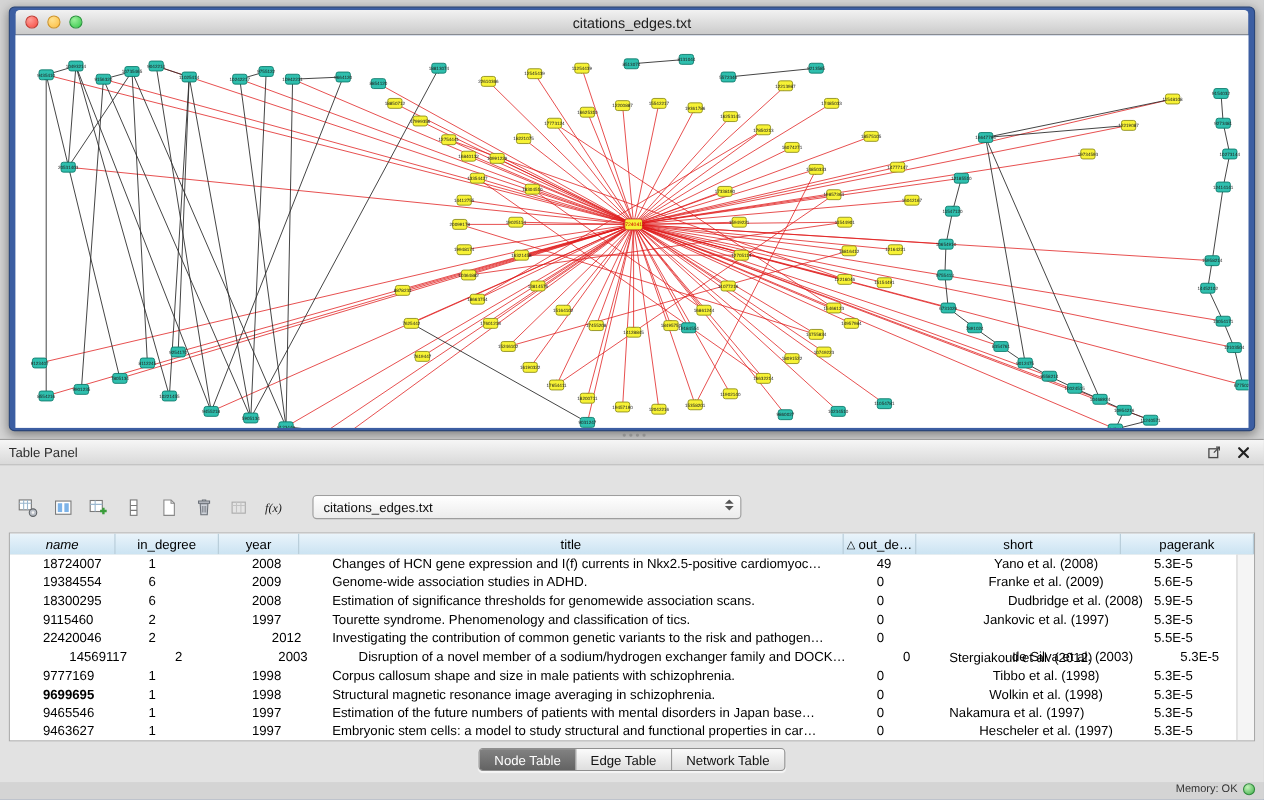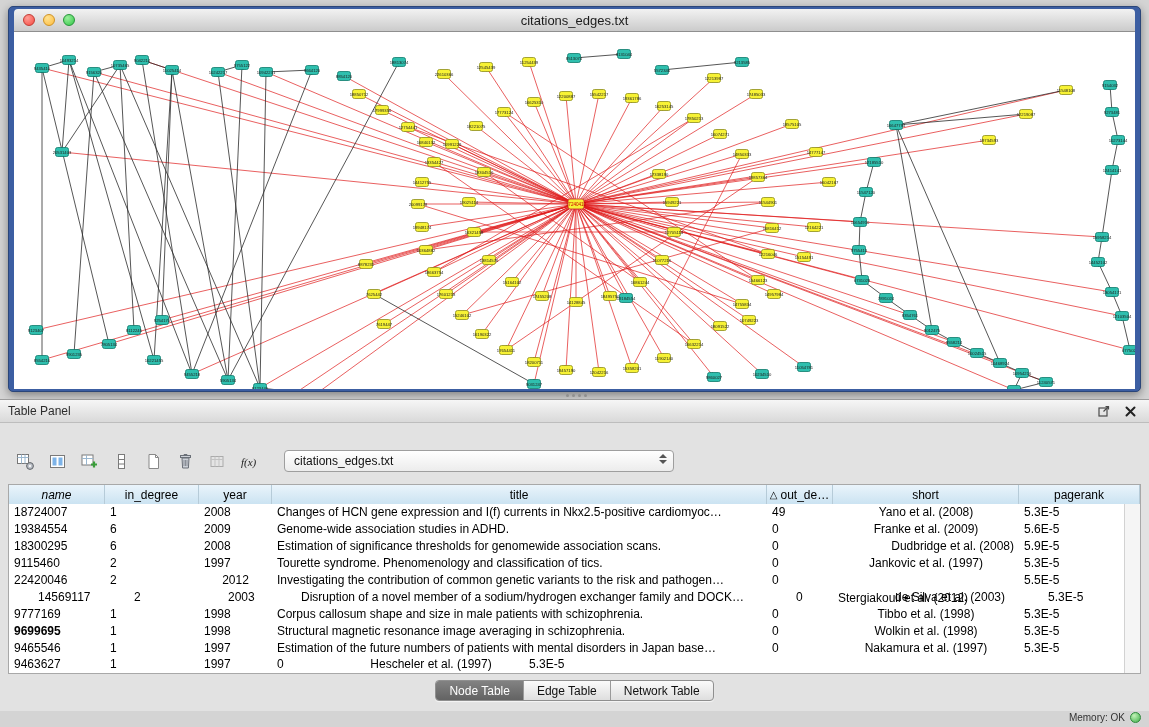--- a/index.html
+++ b/index.html
@@ -43,21 +43,21 @@
   .combo-arrows .up{border-bottom:4px solid #555;}
   .combo-arrows .dn{border-top:4px solid #555;}
 
   .table-wrap{position:absolute;top:84px;left:8px;width:1133px;height:190px;background:#fff;
     border:1px solid #a8a8a8;box-sizing:border-box;overflow:hidden;}
   .thead{height:19px;display:flex;background:linear-gradient(#eaf4fb,#cbe3f2);border-bottom:1px solid #9fb9c9;}
   .th{font-size:12px;color:#000;display:flex;align-items:center;justify-content:center;
     border-right:1px solid #b6cbd8;box-sizing:border-box;white-space:nowrap;overflow:hidden;}
   .th .sort{margin-right:3px;font-size:10px;}
   .tbody{position:absolute;top:19px;left:0;right:15px;bottom:0;overflow:hidden;background:#fff;}
-  .tr{display:flex;height:16.9px;align-items:center;}
+  .tr{display:flex;height:16.9px;align-items:center;padding-left:25px;}
   .td{font-size:12px;color:#000;padding:0 5px;white-space:nowrap;overflow:hidden;text-overflow:ellipsis;box-sizing:border-box;}
   .vscroll{position:absolute;top:19px;right:0;bottom:0;width:15px;background:#f5f5f5;border-left:1px solid #d2d2d2;}
 
   .tabs{position:absolute;top:280px;left:0;width:100%;display:flex;justify-content:center;}
   .tabs-group{display:flex;border:1px solid #8f8f8f;border-radius:4px;overflow:hidden;
     background:linear-gradient(#fbfbfb,#dedede);box-shadow:0 1px 1px rgba(255,255,255,.7);}
   .tab{font-size:12px;color:#111;padding:2px 13px;border-right:1px solid #9a9a9a;display:flex;align-items:center;height:15px;}
   .tab:last-child{border-right:none;}
   .tab.selected{background:linear-gradient(#828282,#636363);color:#fff;}
 
@@ -707,27 +707,28 @@
             <div class="td" style="width: 66px; text-align: left;">0</div>
             <div class="td" style="width: 186px; text-align: center;">Wolkin et al. (1998)</div>
             <div class="td" style="flex: 1 1 0%; text-align: left;">5.3E-5</div>
           </div>
           <div class="tr">
             <div class="td" style="width: 96px; text-align: left;">9465546</div>
             <div class="td" style="width: 94px; text-align: left;">1</div>
             <div class="td" style="width: 73px; text-align: left;">1997</div>
             <div class="td" style="width: 495px; text-align: left;">Estimation of the future numbers of patients with mental disorders in Japan base…</div>
             <div class="td" style="width: 66px; text-align: left;">0</div>
-            <div class="td" style="width: 186px; text-align: center;">Nakamura et al. (1997)</div>
+            <div class="td" style="width: 186px; ">Nakamura et al. (1997)</div>
             <div class="td" style="flex: 1 1 0%; text-align: left;">5.3E-5</div>
           </div>
           <div class="tr">
             <div class="td" style="width: 96px; text-align: left;">9463627</div>
             <div class="td" style="width: 94px; text-align: left;">1</div>
             <div class="td" style="width: 73px; text-align: left;">1997</div>
+            <div class="td" style="width: 495px; text-align: left;">Embryonic stem cells: a model to study structural and functional properties in car…</div>
             <div class="td" style="width: 66px; text-align: left;">0</div>
             <div class="td" style="width: 186px; text-align: center;">Hescheler et al. (1997)</div>
             <div class="td" style="flex: 1 1 0%; text-align: left;">5.3E-5</div>
           </div>
         </div>
       <div class="vscroll"></div>
     </div>
 
     <div class="tabs">
       <div class="tabs-group" id="tabs-group">

